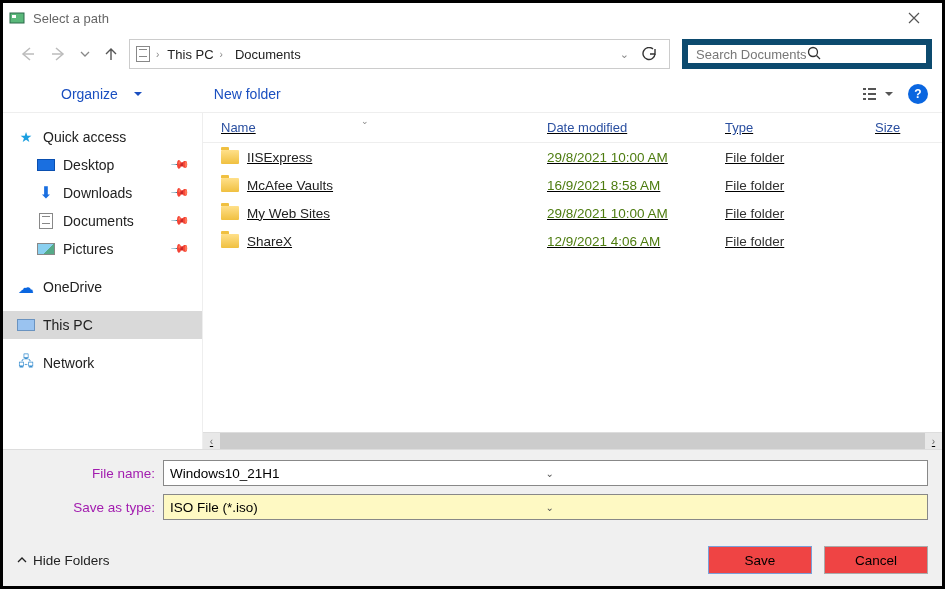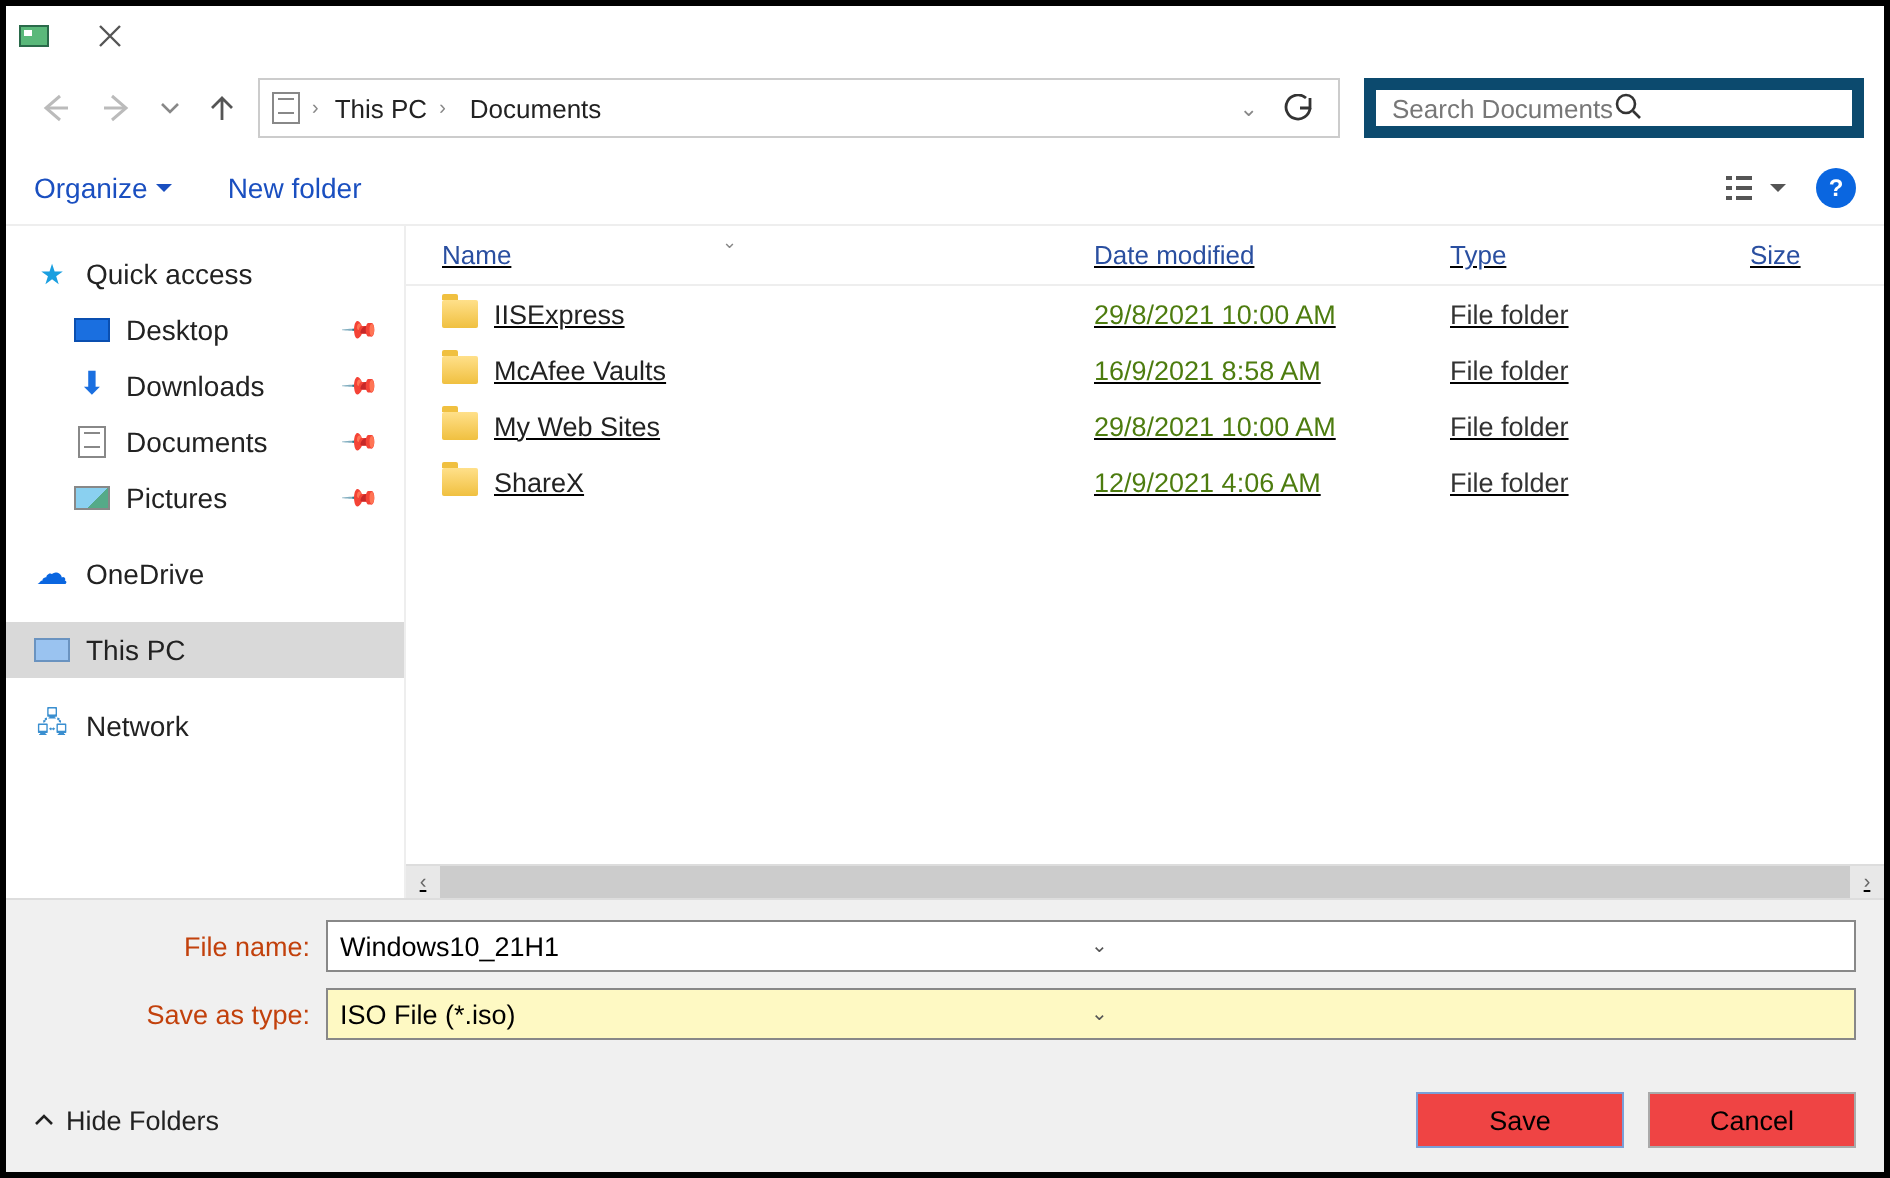--- a/index.html
+++ b/index.html
@@ -39,21 +39,21 @@
     width: 250px; height: 30px; border: 6px solid #0c4a6e; margin-left: 8px;
     display: flex; align-items: center; padding: 0 8px; font-size: 13px; color: #777;
   }
   .search-box span { flex: 1; }
   .search-box .mag { color: #444; }
   
   .toolbar {
     height: 38px; display: flex; align-items: center; padding: 0 14px; gap: 28px;
     border-bottom: 1px solid #eee;
   }
-  .toolbar .tool { font-size: 14px; color: #1a4fc0; cursor: pointer; display:flex; align-items:center; gap:4px;}
+  .toolbar .tool { font-size: 14px; color: #1a4fc0; cursor: pointer; display:flex; align-items:center; gap:16px;margin-left:44px;}
   .toolbar .right { margin-left: auto; display: flex; align-items: center; gap: 10px; }
   .viewbtn { width: 40px; height: 24px; border:1px solid transparent; display:flex; align-items:center; justify-content:center; color:#555; cursor:pointer;}
   .help-btn { width: 20px; height: 20px; border-radius: 50%; background: #0a66e0; color:#fff; font-size:12px; font-weight:bold; display:flex; align-items:center; justify-content:center; cursor:pointer;}
   
   .main { flex: 1; display: flex; min-height: 0; }
   .sidebar {
     width: 200px; border-right: 1px solid #eee; padding: 10px 0; font-size: 14px; color: #222;
     display:flex; flex-direction:column;
   }
   .side-item {
@@ -104,21 +104,21 @@
     height:17px; background:#f0f0f0; border-top:1px solid #ddd; display:flex; align-items:center;
   }
   .hscroll .arrow{ width:17px; height:17px; display:flex; align-items:center; justify-content:center; font-size:10px; color:#666; background:#e8e8e8; cursor:pointer;}
   .hscroll .track{ flex:1; background:#ccc; height:17px;}
   
   .bottom {
     background:#f0f0f0; border-top:1px solid #ddd; padding: 10px 14px 12px;
     display:flex; flex-direction:column; gap:8px;
   }
   .formrow { display:flex; align-items:center; gap:8px;}
-  .formrow label { width:138px; text-align:right; font-size:13.5px; color:#c2410c;}
+  .formrow label { width:138px; text-align:right; font-size:13.5px; color:#a21caf;}
   .combo {
     flex:1; height:26px; border:1px solid #888; background:#fff; display:flex; align-items:center;
     padding: 0 6px; font-size:13.5px;
   }
   .combo.gray { background:#fef9c3; }
   .combo span { flex:1; }
   .combo .dd { font-size:10px; color:#555;}
   .btnrow {
     display:flex; align-items:center; padding-top:18px; gap:12px;
   }
@@ -132,20 +132,21 @@
 </head>
 <body>
 
 <div class="window">
 
   <div class="titlebar">
     <svg class="app-icon" viewBox="0 0 16 16">
       <rect x="1" y="3" width="14" height="10" fill="#5ab87a" stroke="#2a6a4a"></rect>
       <rect x="3" y="5" width="4" height="3" fill="#fff"></rect>
     </svg>
+    <div class="title">Select a path</div>
     <div class="close">
       <svg width="12" height="12" viewBox="0 0 12 12">
           <path d="M1 1 L11 11 M11 1 L1 11" stroke="#555" stroke-width="1.2"></path>
         </svg>
     </div>
   </div>
 
   <div class="navrow">
     <div class="nav-arrow">
       <svg width="18" height="18" viewBox="0 0 18 18">

